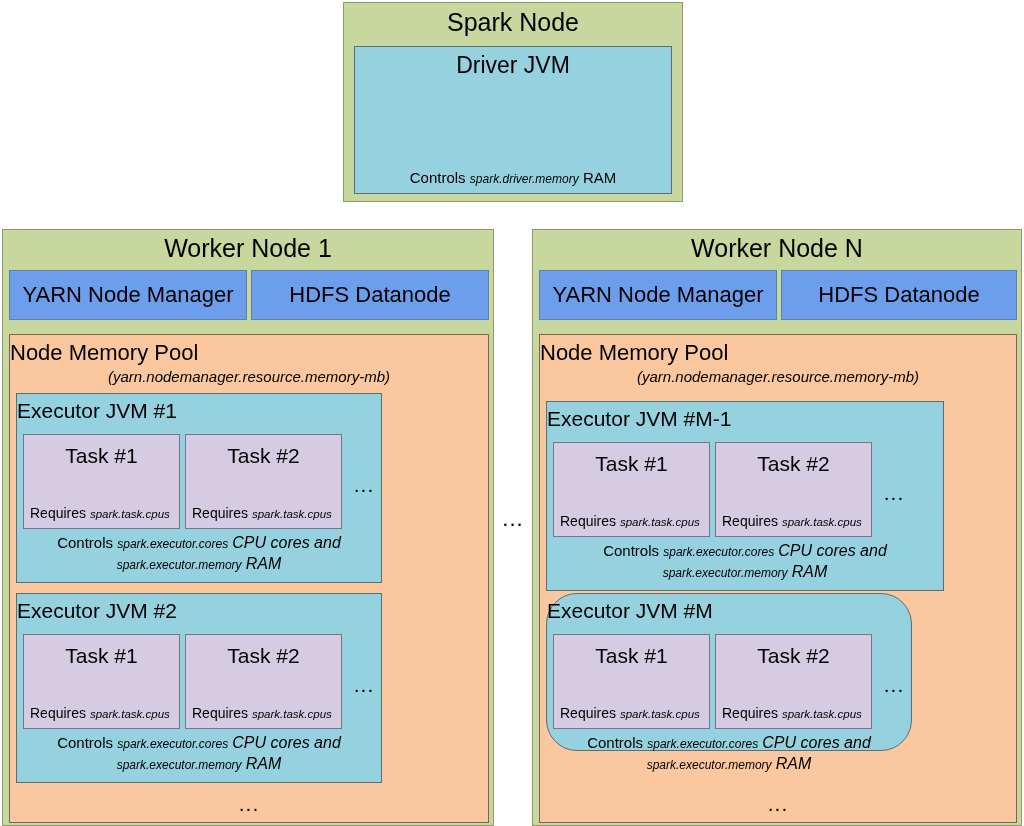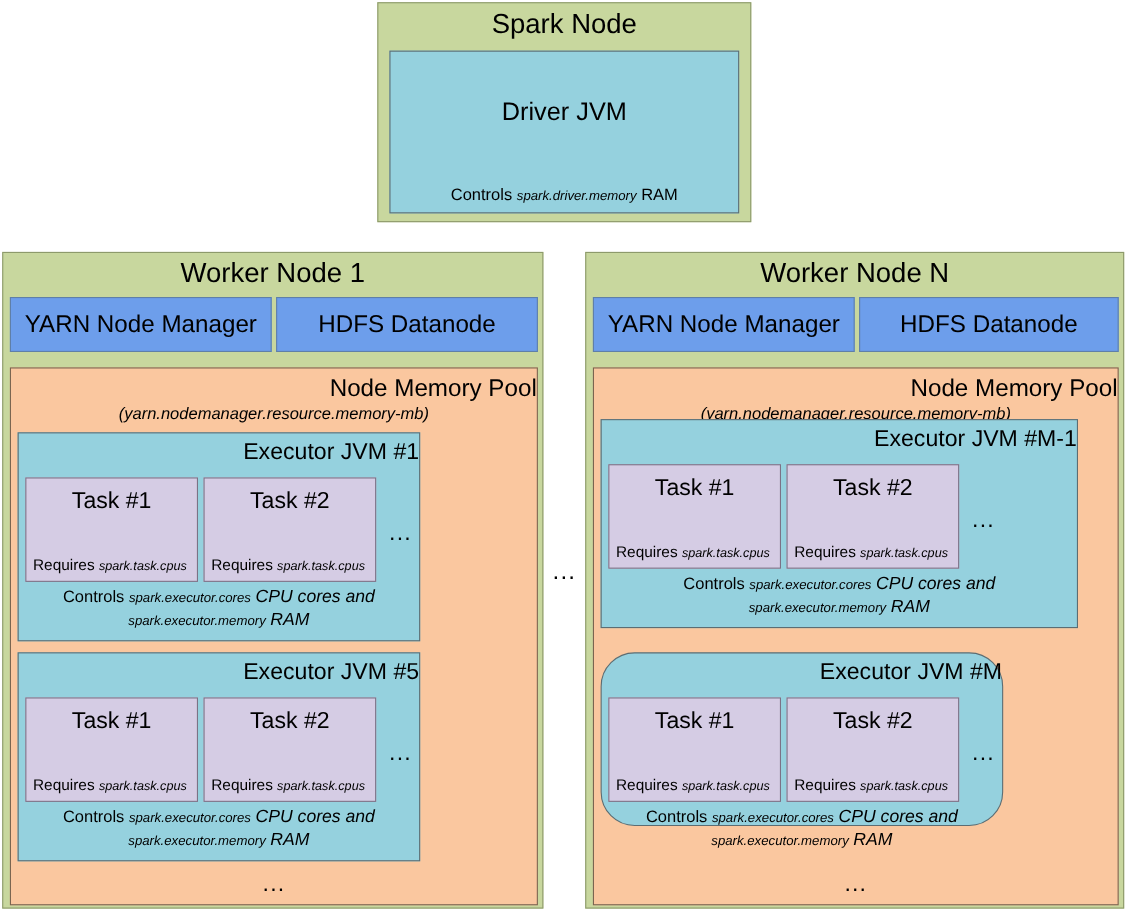--- a/index.html
+++ b/index.html
@@ -34,21 +34,21 @@
     position: absolute;
     left: 0; right: 0;
     text-align: center;
     font-size: 23px;
     line-height: 28px;
     white-space: nowrap;
   }
   .title-sm {
     position: absolute;
     left: 0; right: 0;
-    text-align: right;
+    text-align: left;
     font-size: 21px;
     line-height: 26px;
     white-space: nowrap;
   }
   .subtitle {
     position: absolute;
     left: 0; right: 0;
     text-align: center;
     font-style: italic;
     font-size: 15px;
@@ -113,21 +113,21 @@
 </style>
 </head>
 <body>
 
 <div class="box fill-node" style="left:343px; top:2px; width:340px; height:200px;">
 
   <div class="title" style="top:5px; font-size:25px;">Spark Node</div>
 
   <div class="box fill-jvm" style="left:10px; top:43px; width:318px; height:148px;">
 
-    <div class="title" style="top:4px;margin-top:36px;">Driver JVM</div>
+    <div class="title" style="top:4px;">Driver JVM</div>
 
 
     <div class="footnote" style="top:122px;">
       <span>Controls</span>
       <span class="cfg">spark.driver.memory</span>
       <span>RAM</span>
     </div>
   </div>
 </div>
 
@@ -173,21 +173,21 @@
         <span class="cfg">spark.executor.cores</span>
         <span class="em">CPU cores and</span>
       </div>
       <div class="footnote" style="top:161px;">
         <span class="cfg">spark.executor.memory</span>
         <span class="em">RAM</span>
       </div>
     </div>
 
     <div class="box fill-jvm" style="left:6px; top:258px; width:366px; height:190px;">
-      <div class="title-sm" style="top:4px;">Executor JVM #5</div>
+      <div class="title-sm" style="top:4px;">Executor JVM #2</div>
 
       <div class="box fill-task" style="left:6px; top:40px; width:157px; height:95px;">
         <div class="tasktitle" style="top:8px;">Task #1</div>
         <div class="reqline" style="top:70px;">
           <span>Requires</span>
           <span class="cfg">spark.task.cpus</span>
         </div>
       </div>
 
       <div class="box fill-task" style="left:168px; top:40px; width:157px; height:95px;">
@@ -226,21 +226,21 @@
   </div>
   <div class="box fill-service" style="left:248px; top:40px; width:236px; height:50px;">
     <div class="centerlabel">HDFS Datanode</div>
   </div>
 
   <div class="box fill-memory" style="left:6px; top:104px; width:478px; height:489px;">
 
     <div class="title-sm" style="top:5px; font-size:22px;">Node Memory Pool</div>
     <div class="subtitle" style="top:35px;">(yarn.nodemanager.resource.memory-mb)</div>
 
-    <div class="box fill-jvm" style="left:6px; top:46px; width:434px; height:190px;">
+    <div class="box fill-jvm" style="left:6px; top:66px; width:398px; height:190px;">
       <div class="title-sm" style="top:4px;">Executor JVM #M-1</div>
 
       <div class="box fill-task" style="left:6px; top:40px; width:157px; height:95px;">
         <div class="tasktitle" style="top:8px;">Task #1</div>
         <div class="reqline" style="top:70px;">
           <span>Requires</span>
           <span class="cfg">spark.task.cpus</span>
         </div>
       </div>
 

